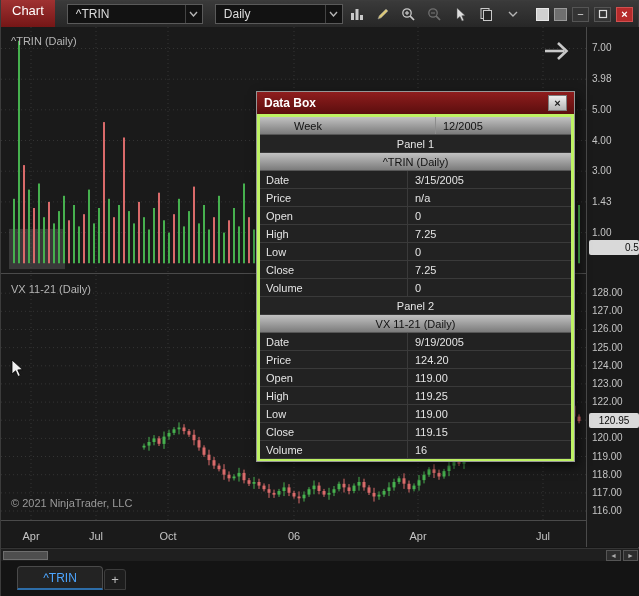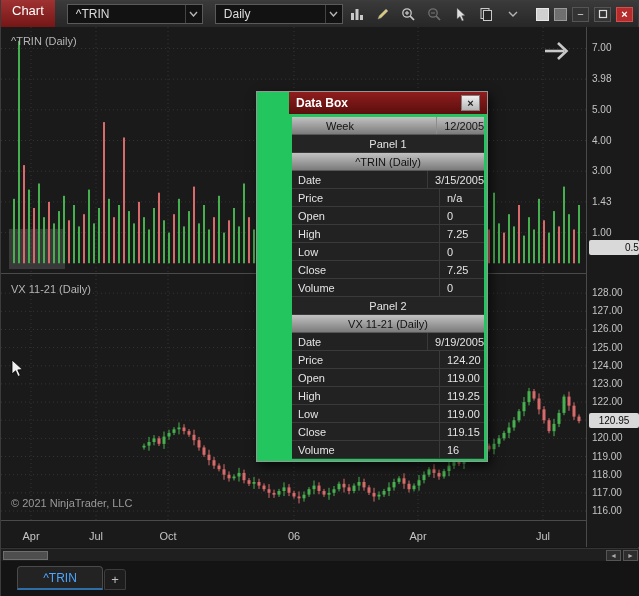--- a/index.html
+++ b/index.html
@@ -59,22 +59,22 @@
   
   .tabbar { position:absolute; top:560px; left:0; width:639px; height:36px; background:#141414; }
   .tab { position:absolute; left:16px; top:5px; width:86px; height:24px; background:#232323;
          border:1px solid #4a4a4a; border-bottom:2px solid #2d6da8; border-radius:4px 4px 0 0;
          color:#4da6ff; font-size:12px; display:flex; align-items:center; justify-content:center; }
   .tab-add { position:absolute; left:103px; top:8px; width:22px; height:21px; background:#1d1d1d;
              border:1px solid #3c3c3c; border-radius:3px 3px 0 0; color:#c0c0c0; font-size:13px;
              display:flex; align-items:center; justify-content:center; }
 
   
-  .databox { position:absolute; left:255px; top:90px; width:232px; background:#22c55e;
-             border:1px solid #969696; box-shadow:3px 4px 10px rgba(0,0,0,.65); z-index:20;padding-left:32px; }
+  .databox { position:absolute; left:255px; top:90px; width:319px; background:#bef264;
+             border:1px solid #969696; box-shadow:3px 4px 10px rgba(0,0,0,.65); z-index:20; }
   .db-title { height:22px; background:linear-gradient(#8f1d1d,#5b0e0e); color:#fff;
               font-size:12px; font-weight:bold; display:flex; align-items:center; padding:0 7px; }
   .db-close { margin-left:auto; width:19px; height:16px; background:linear-gradient(#efefef,#b5b5b5);
               border:1px solid #7d7d7d; color:#1c1c1c; font-size:11px; line-height:14px;
               text-align:center; font-weight:bold; }
   .db-body { padding:3px 3px 2px 3px; }
   .db-row { height:18px; display:flex; align-items:center; font-size:11px;
             border-bottom:1px solid #3a3a3a; color:#e4e4e4; background:#222; }
   .db-row.db-week, .db-row.db-header { background:linear-gradient(#c2c2c2,#7b7b7b);
             color:#121212; border-bottom:1px solid #565656; }

